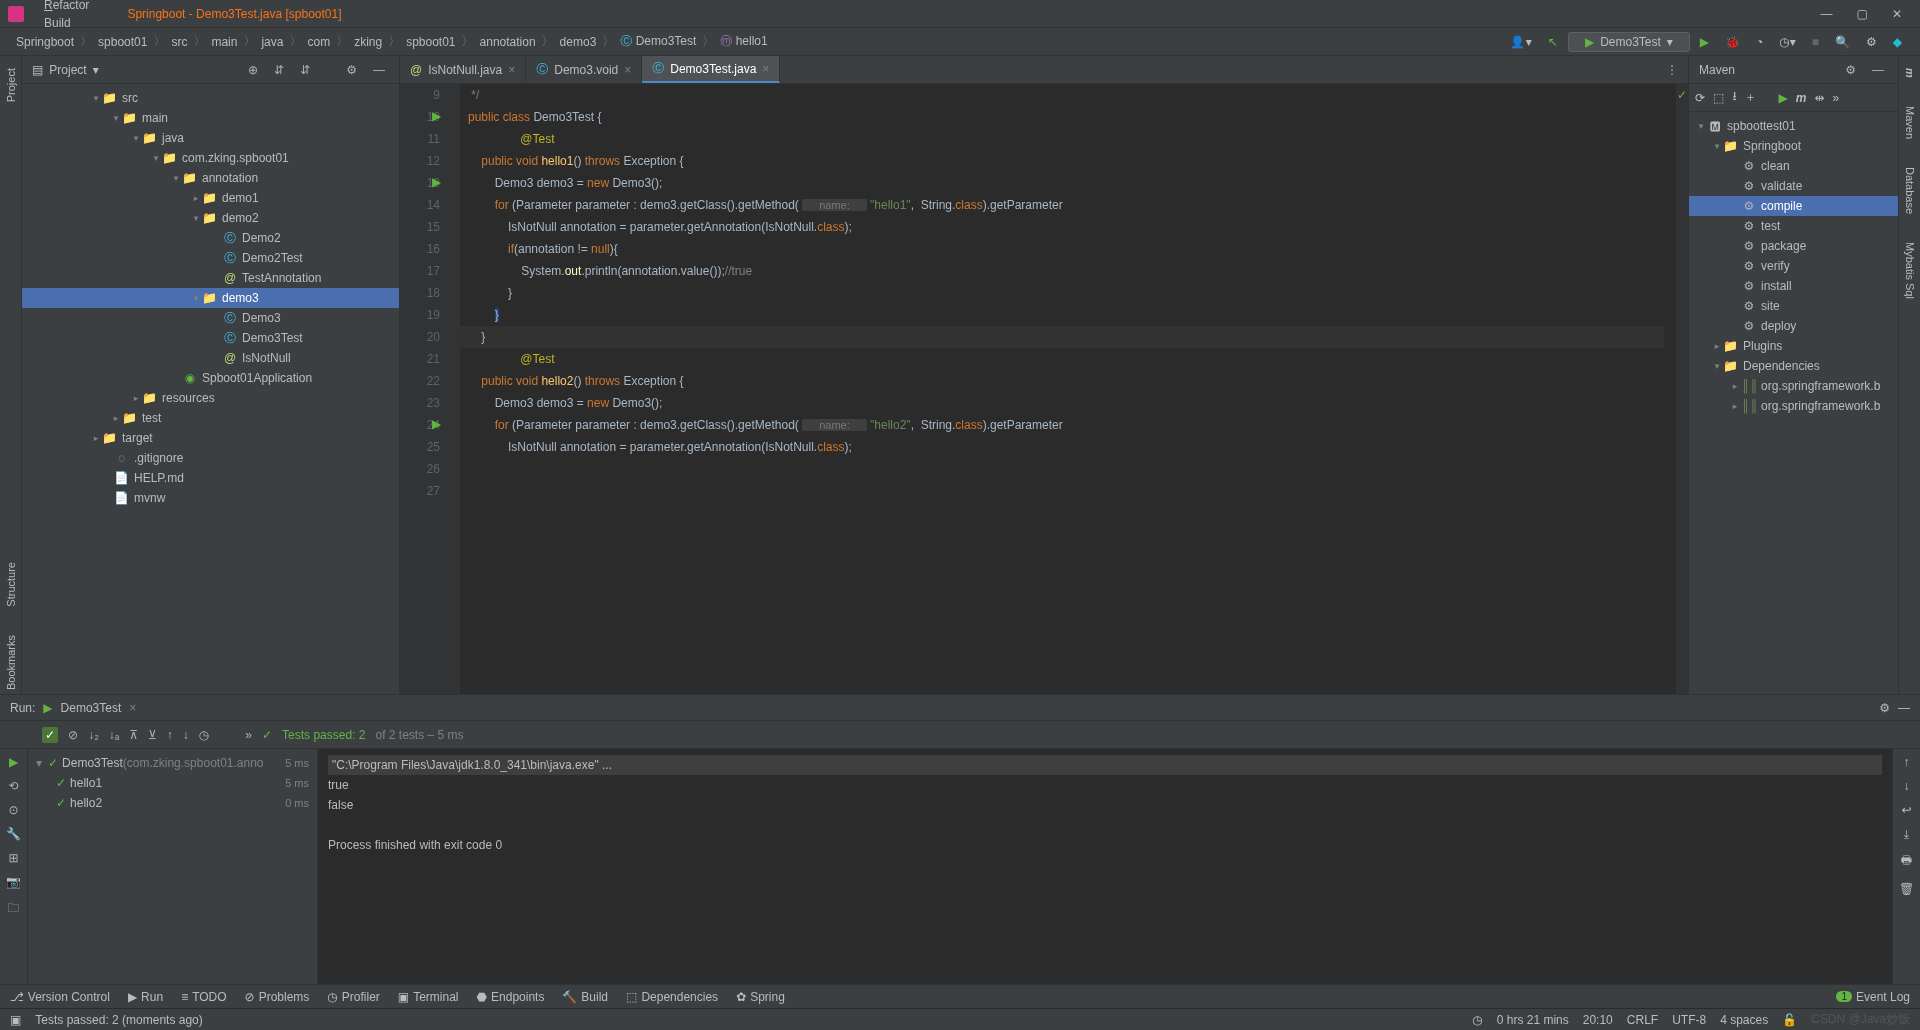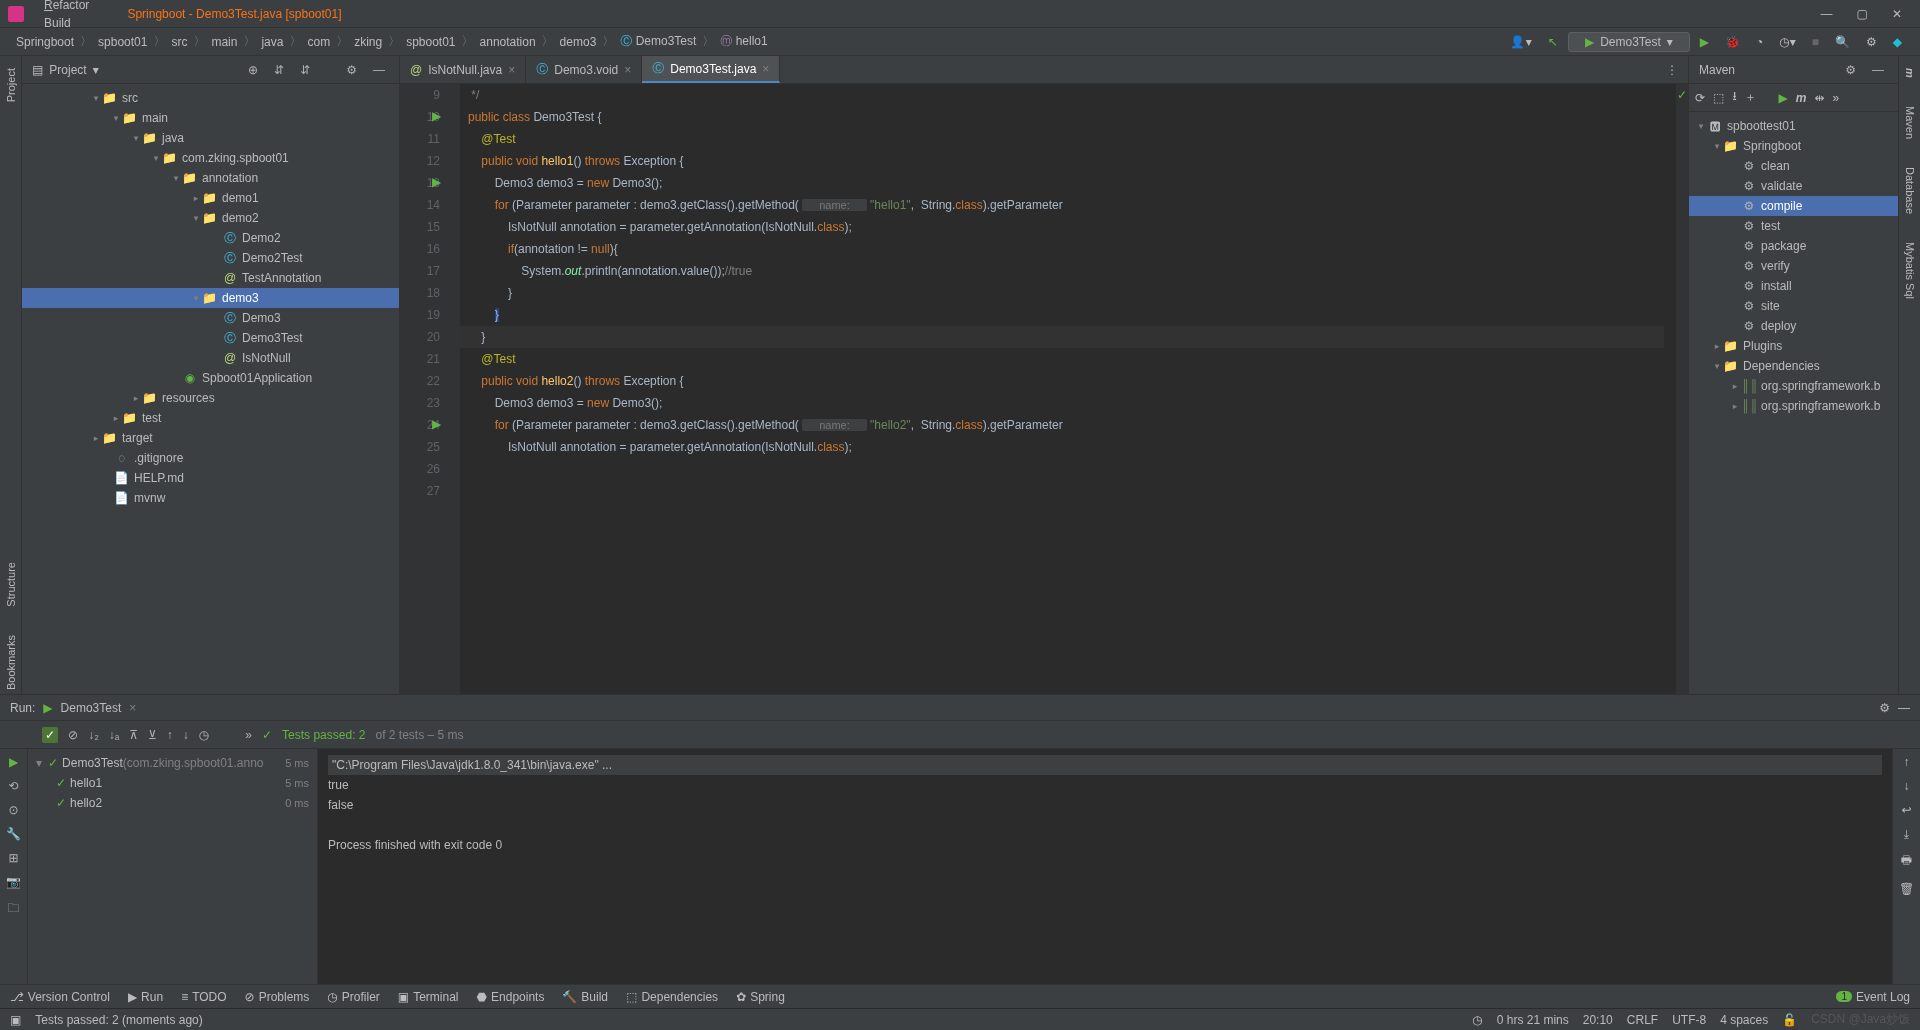--- a/index.html
+++ b/index.html
@@ -45,24 +45,24 @@
 .tab .close { color: #808080; }
 .tabs .spacer { flex: 1; }
 .editor { flex: 1; display: flex; overflow: hidden; position: relative; font-family: "Consolas","JetBrains Mono",monospace; font-size: 13px; }
 .gutter { width: 60px; background: #313335; color: #606366; text-align: right; padding: 0 20px 0 0; line-height: 22px; }
 .gutter-icons { position: absolute; left: 32px; top: 0; }
 .gutter-icons .g-icon { position: absolute; color: #62b543; font-size: 12px; }
 .code { flex: 1; padding: 0 8px; line-height: 22px; white-space: pre; overflow: hidden; color: #a9b7c6; position: relative; }
 .code .caret-line { position: absolute; left: 0; right: 12px; height: 22px; background: #323232; z-index: 0; }
 .code-content { position: relative; z-index: 1; }
 .kw { color: #cc7832; }
-.ann { color: #bbb529; }
+.ann { color: #bbb529; margin-left: 39px; }
 .str { color: #6a8759; }
 .fn { color: #ffc66d; }
-.fld { color: #86efac; font-style: italic; }
+.fld { color: #fef9c3; }
 .com { color: #808080; }
 .hint { background: #3d3f41; color: #787878; padding: 0 17px; border-radius: 2px; font-size: 11px; }
 .editor-right-strip { width: 12px; background: #313335; position: relative; }
 .editor-right-strip .ok { position: absolute; top: 4px; left: 1px; color: #62b543; }
 .maven-panel { width: 210px; background: #3c3f41; border-left: 1px solid #323232; display: flex; flex-direction: column; }
 .maven-tree { flex: 1; overflow: auto; padding: 4px 0; }
 .maven-tree .m-node { display: flex; align-items: center; height: 20px; cursor: pointer; white-space: nowrap; }
 .maven-tree .m-node.selected { background: #4b6eaf; color: #fff; }
 .maven-tree .m-node .arrow { width: 12px; text-align: center; color: #808080; font-size: 9px; }
 .maven-tree .m-node .icon { width: 16px; text-align: center; margin-right: 4px; }

